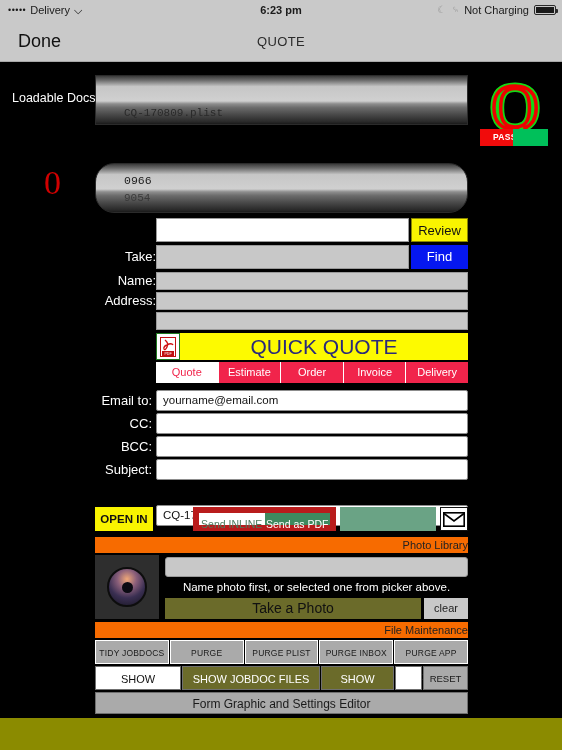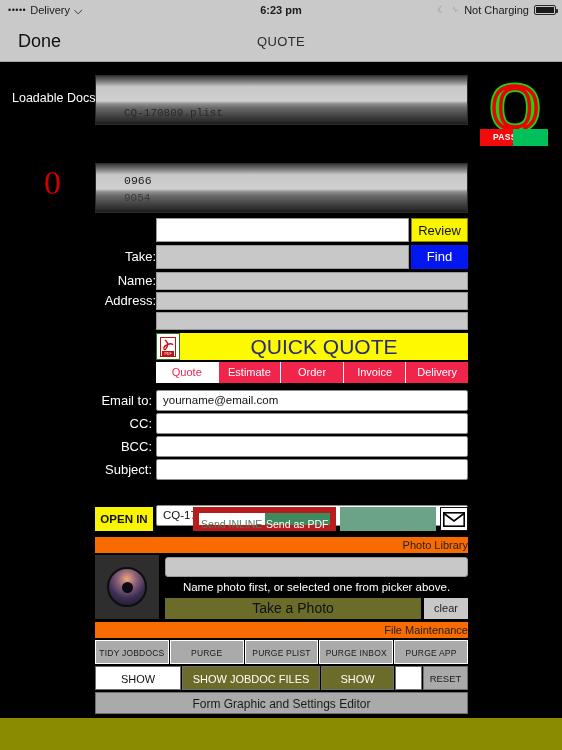--- a/index.html
+++ b/index.html
@@ -45,21 +45,21 @@
   .lbl-loadable { position: absolute; left: 12px; top: 28px; color: #fff; font-size: 12.5px; }
 
   
   .picker {
     position: absolute; border: 1px solid #2b2b2b; overflow: hidden;
     background: linear-gradient(to bottom,
        #3a3a3a 0%, #6d6d6d 9%, #c6c6c6 22%, #d0d0d0 52%,
        #8e8e8e 58%, #6b6b6b 66%, #4a4a4a 80%, #2a2a2a 95%, #1a1a1a 100%);
   }
   #picker-docs { left: 95px; top: 12px; width: 373px; height: 50px; }
-  #picker-code { left: 95px; top: 100px; width: 373px; height: 50px; }
+  #picker-code { left: 95px; top: 100px; width: 373px; height: 50px; border-radius: 19px; }
   .picker .row { position: absolute; left: 0; width: 100%; font-family: "Liberation Mono", monospace; font-size: 11px; color: #2a2a2a; padding-left: 28px; }
   #picker-docs .r1 { top: 31px; }
   #picker-code .r1 { top: 10px; color: #1a1a1a; font-size: 11.5px; }
   #picker-code .r2 { top: 28px; color: #3a3a3a; }
 
   
   .red-zero { position: absolute; left: 44px; top: 100px; color: #d00000; font-size: 34px; font-family: "Liberation Serif", serif; line-height: 40px; }
 
   
   .qlogo { position: absolute; left: 480px; top: 8px; width: 70px; height: 76px; }

